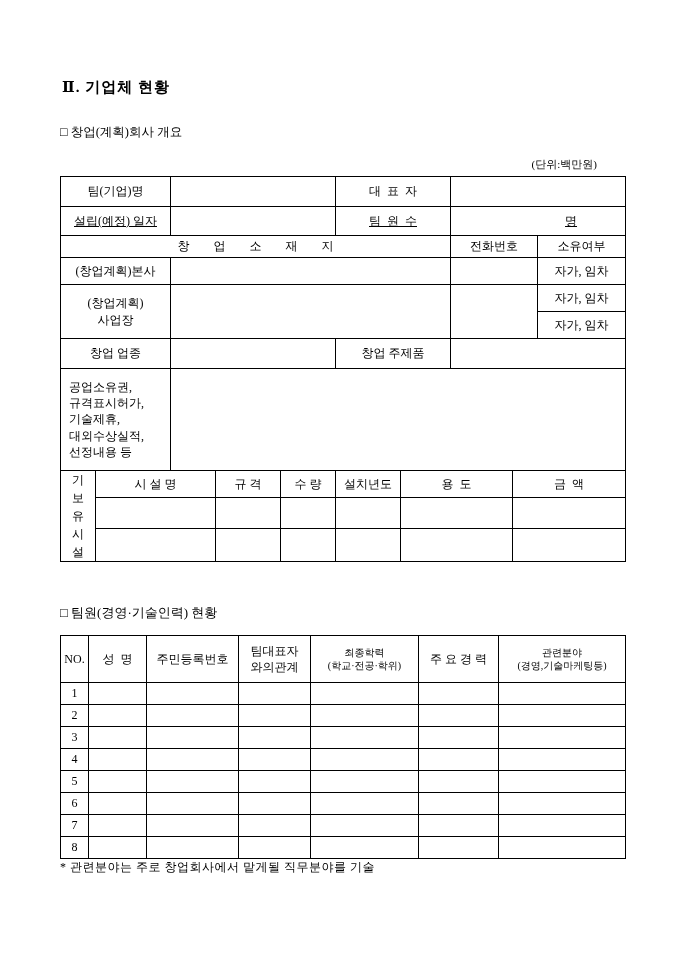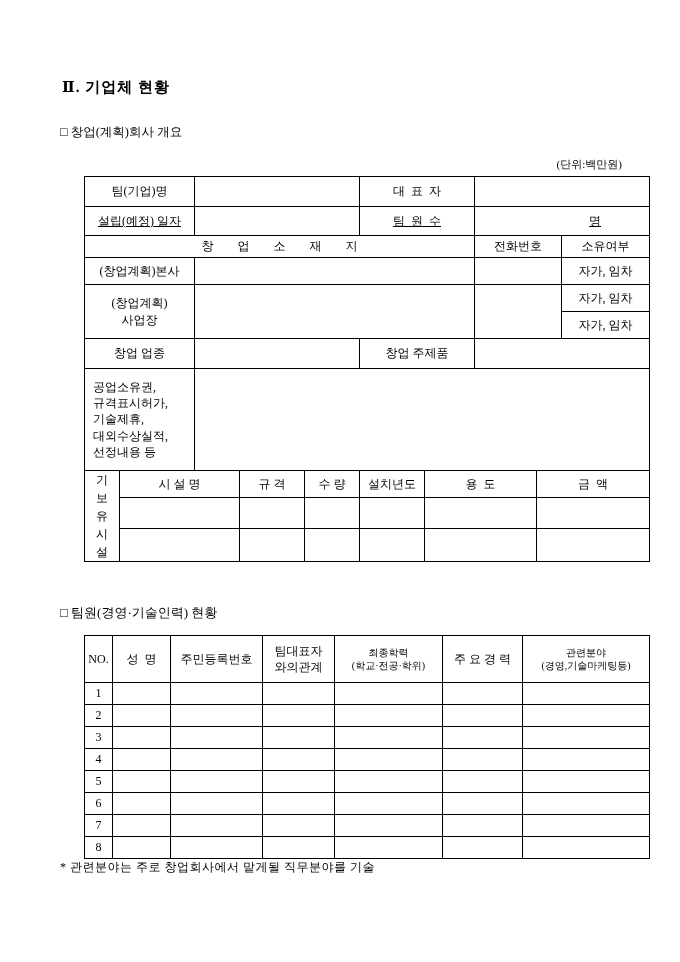--- a/index.html
+++ b/index.html
@@ -4,38 +4,37 @@
 <style>
   * { margin: 0; padding: 0; box-sizing: border-box; }
   html, body { background: #ffffff; }
   body {
     width: 680px; height: 962px;
     color: #000;
     font-family: "Liberation Serif", "DejaVu Serif", serif;
     font-size: 12px;
     overflow: hidden;
   }
-  .content { padding: 0 58px 0 60px; }
+  .content { padding: 0 83px 0 60px; }
 
   .doc-title {
     margin-top: 78px;
     margin-left: 2px;
     font-size: 15px;
     font-weight: bold;
     letter-spacing: 1px;
   }
   .sec-heading { margin-top: 27px; font-size: 12.5px; }
   .sec2-heading { margin-top: 42px; font-size: 13px; }
   .unit-note { margin-top: 16px; text-align: right; font-size: 11px; }
 
   table {
     border-collapse: collapse;
     table-layout: fixed;
     width: 565px;
-    margin-left: 24px;
   }
   .t1 { margin-top: 4px; }
   .t2 { margin-top: 13px; }
 
   td {
     border: 1px solid #000;
     white-space: pre-wrap;
     text-align: center;
     vertical-align: middle;
     font-size: 12px;

